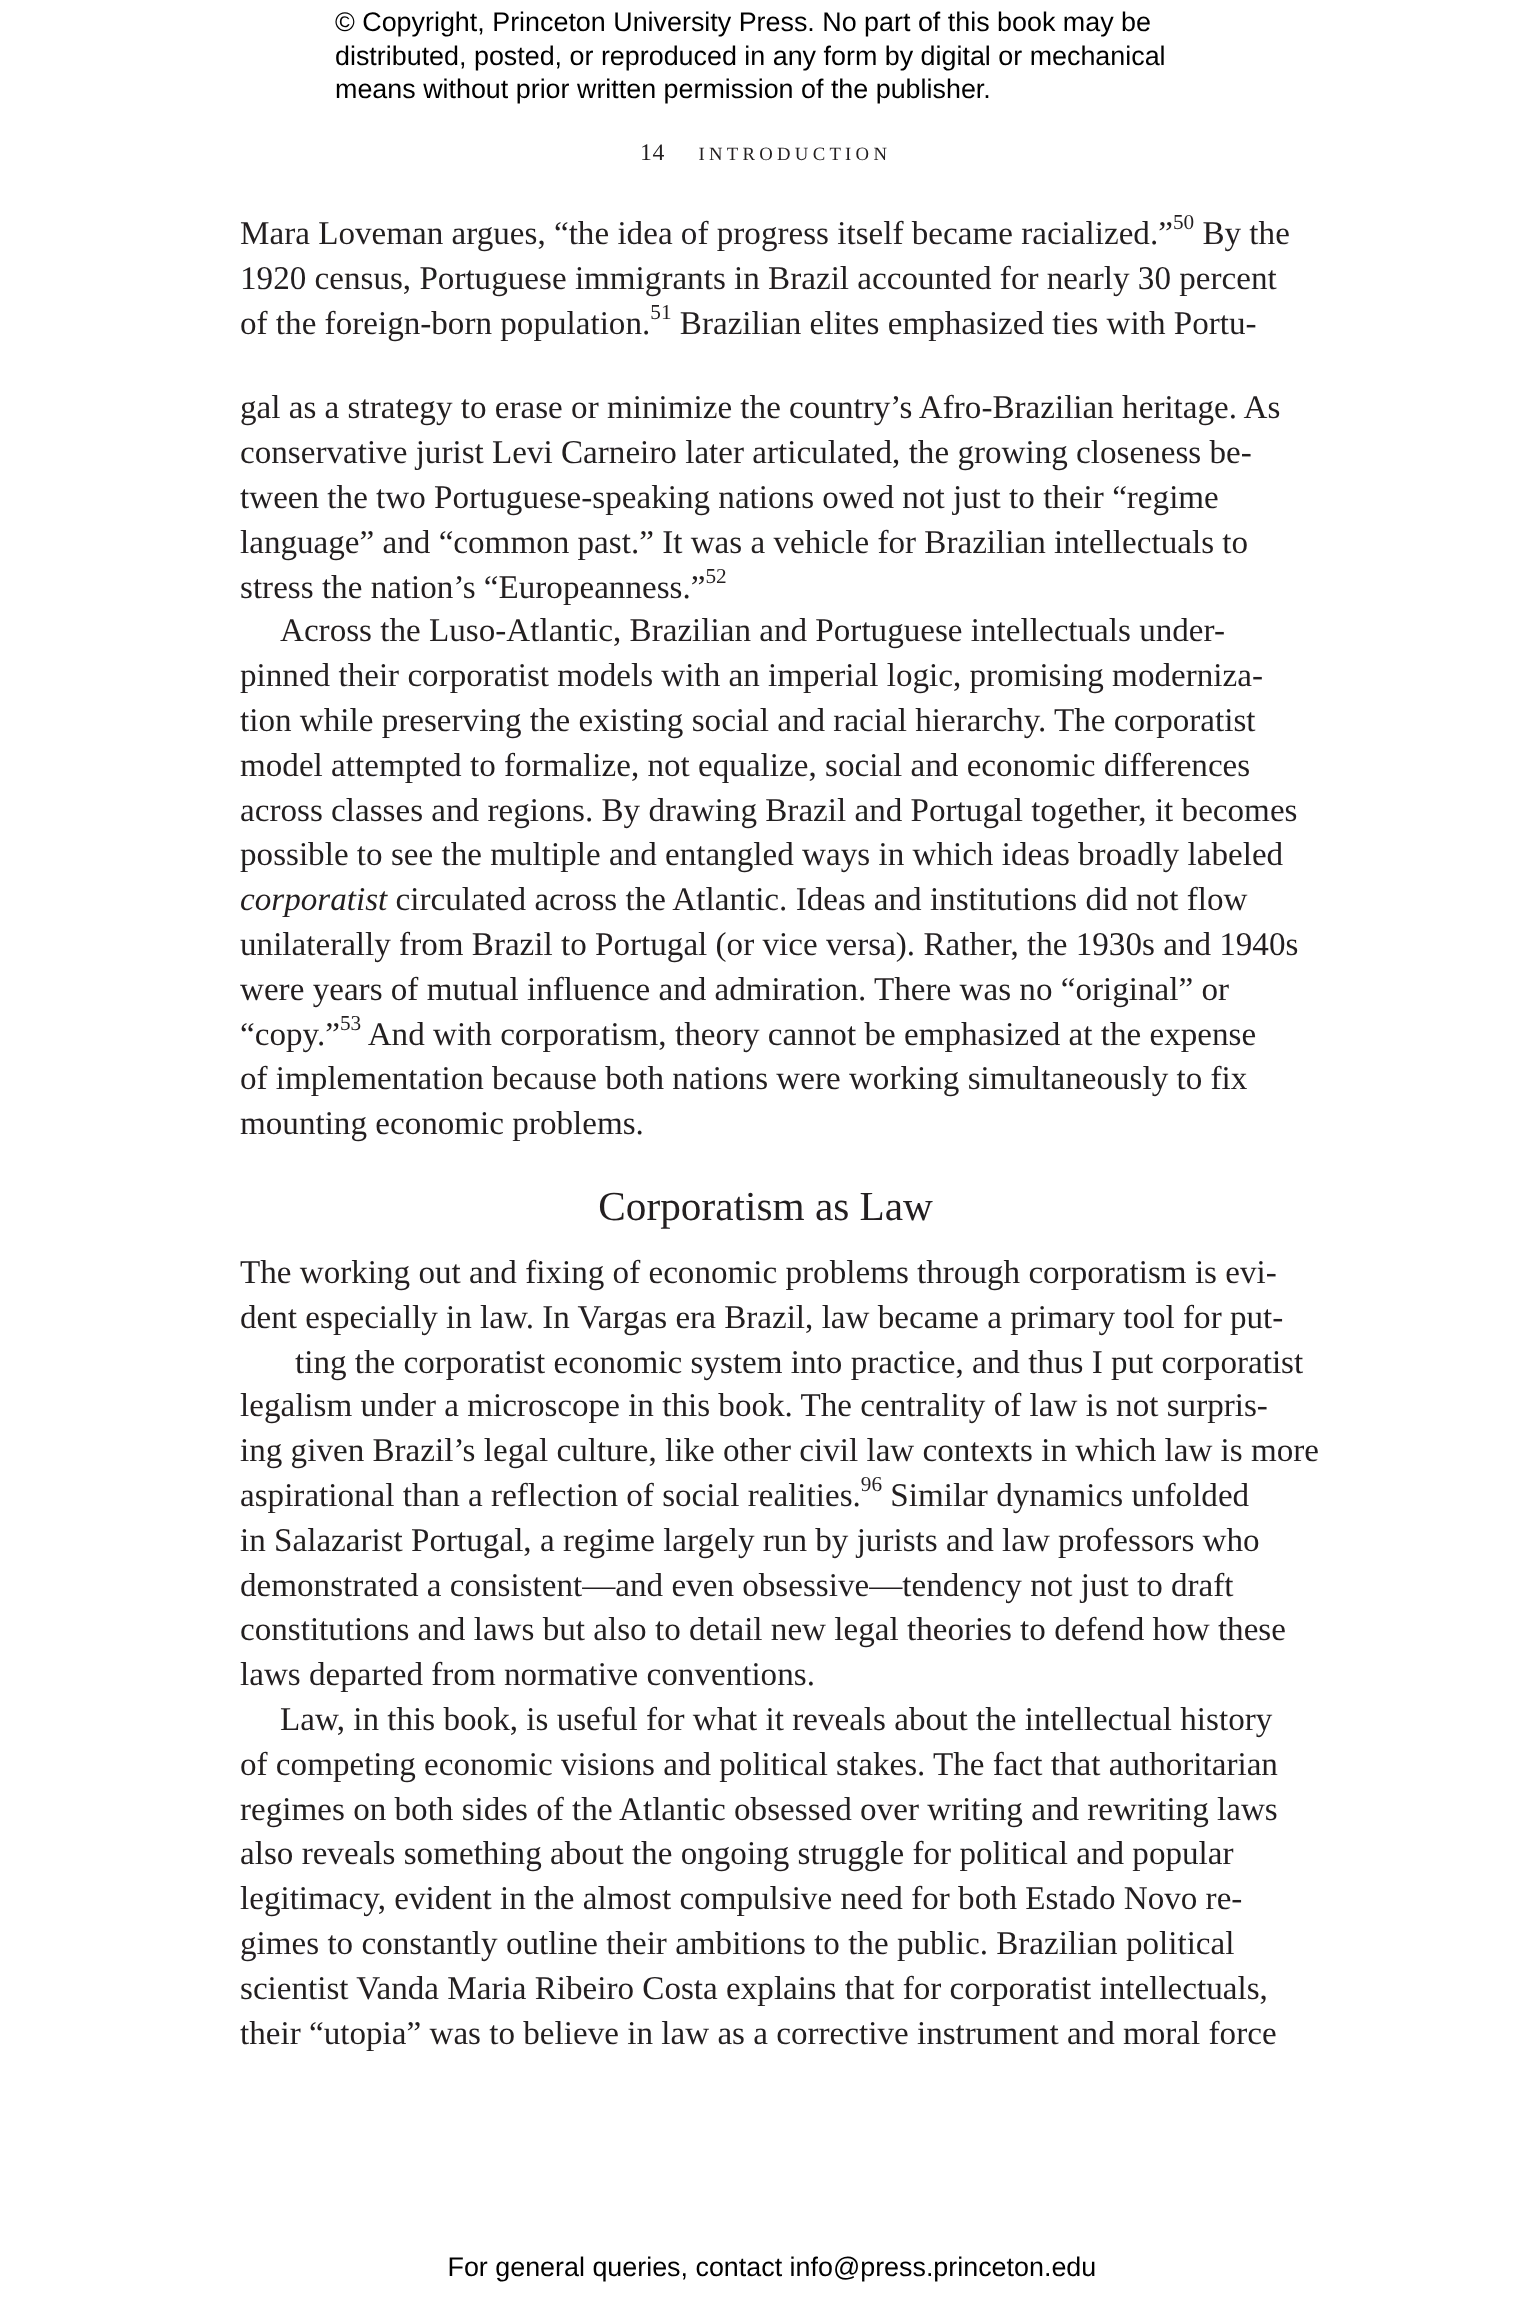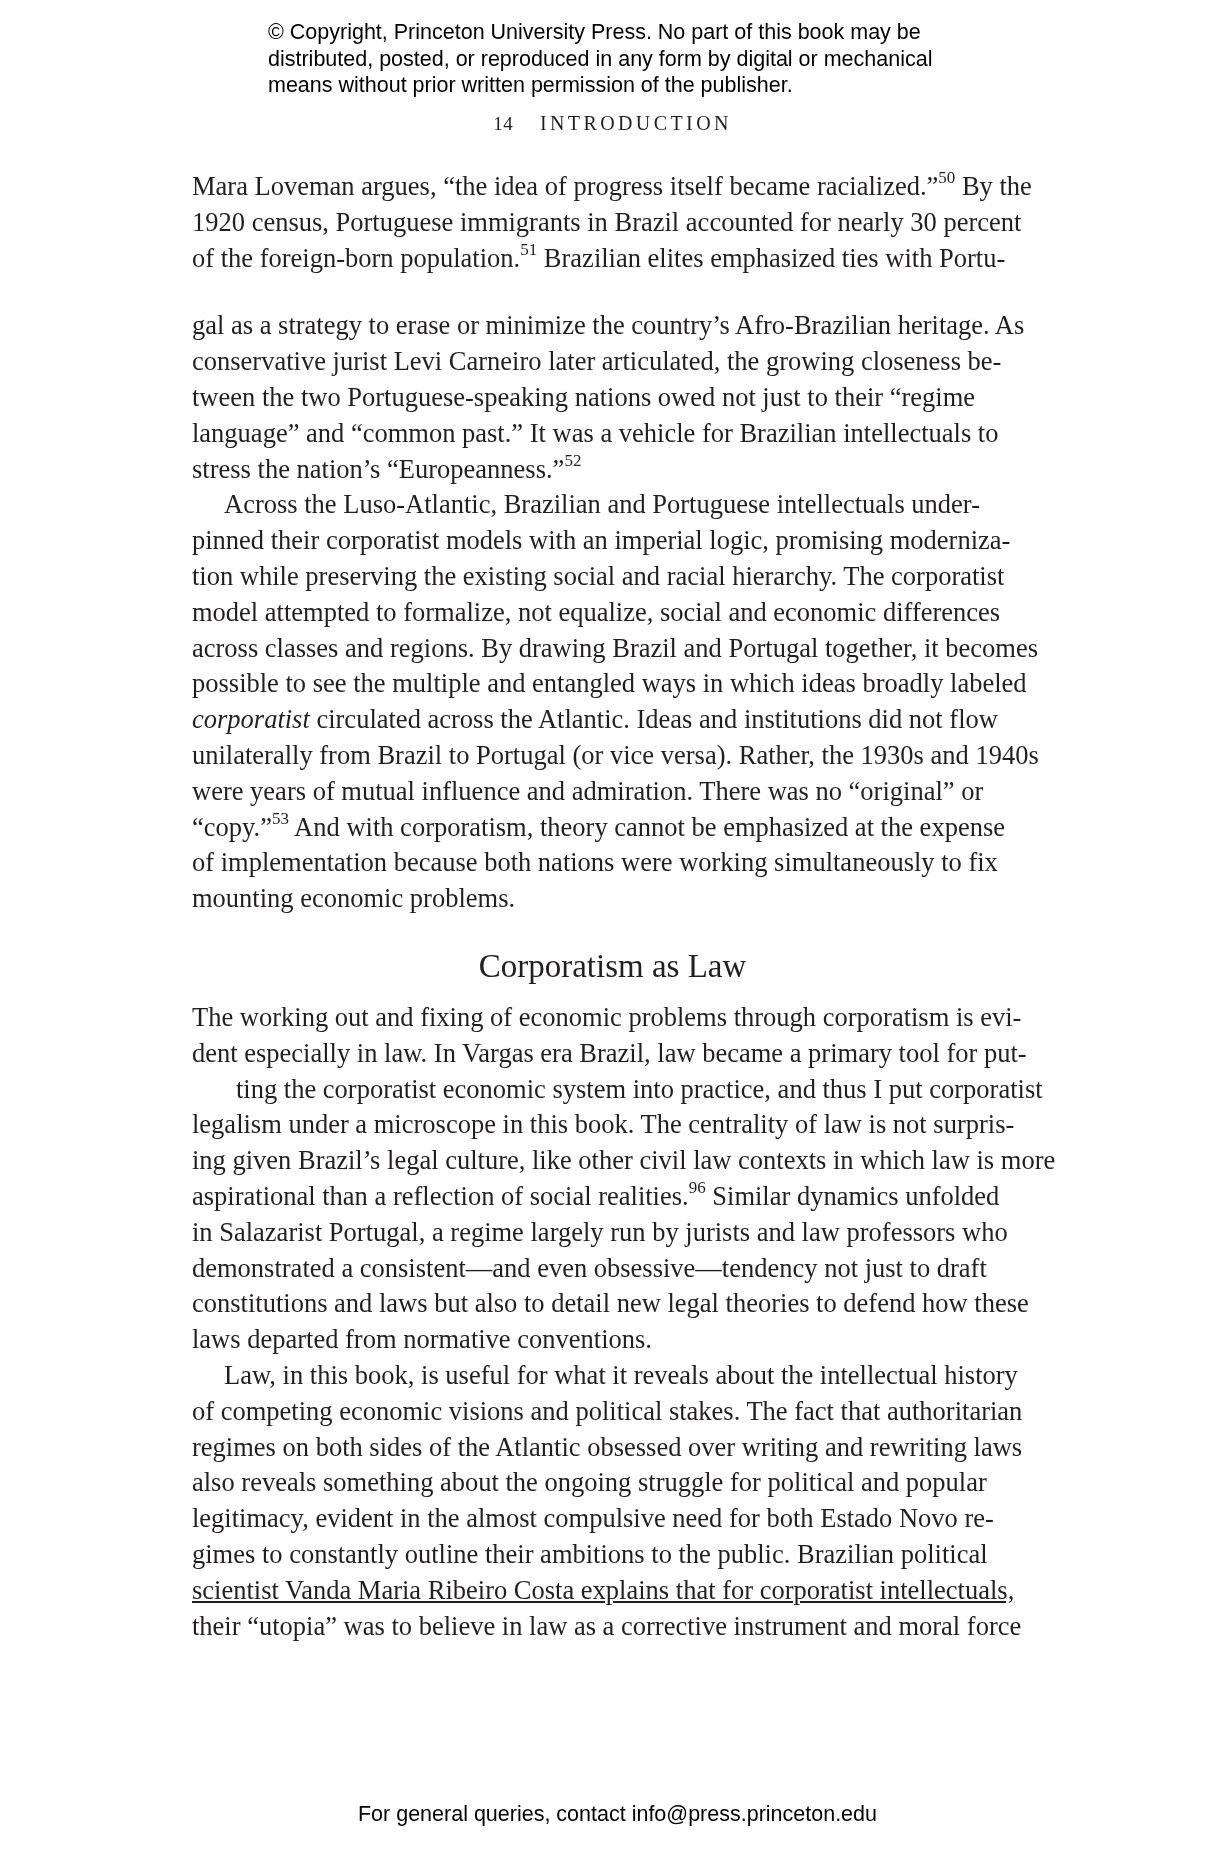--- a/index.html
+++ b/index.html
@@ -1,27 +1,27 @@
 <!DOCTYPE html>
 <html><head>
 <meta charset="utf-8">
 <style>
   html, body { margin: 0; padding: 0; background: #ffffff; }
   body { width: 1225px; height: 1850px; position: relative; overflow: hidden; color: #231f20; }
   .copyright {
-    position: absolute; left: 268px; top: 19px; width: 720px;
+    position: absolute; left: 268px; top: 5px; width: 720px;
     font-family: "Liberation Sans", sans-serif; font-size: 21.5px; line-height: 26.5px; color: #000;
   }
   .copyright div { white-space: nowrap; }
   .running-head {
     position: absolute; left: 0; top: 112px; width: 1225px; text-align: center;
     font-family: "Liberation Serif", serif; font-size: 19px; color: #231f20;
   }
   .running-head .pg { letter-spacing: 0.5px; margin-right: 22px; }
-  .running-head .sect { font-size: 20px; letter-spacing: 3.4px; }
+  .running-head .sect { font-size: 15px; letter-spacing: 3.4px; }
   .body-text {
     position: absolute; left: 192px; width: 870px;
     font-family: "Liberation Serif", serif; font-size: 26.5px; color: #231f20;
   }
   .line {
     height: 35.8px; line-height: 35.8px; white-space: nowrap;
     text-align: justify; text-align-last: justify; overflow: visible;
   }
   .line.last { text-align-last: left; }
   .line.indent { padding-left: 32px; }
@@ -92,18 +92,18 @@
       <div class="line" style="text-align: left; text-align-last: left;"><span>constitutions and laws but also to detail new legal theories to defend how these</span></div>
       <div class="line last"><span>laws departed from normative conventions.</span></div>
     </div>
     <div>
       <div class="line indent" style="text-align: center; text-align-last: left;"><span>Law, in this book, is useful for what it reveals about the intellectual history</span></div>
       <div class="line" style="text-align: left; text-align-last: left;"><span>of competing economic visions and political stakes. The fact that authoritarian</span></div>
       <div class="line" style="text-align: left; text-align-last: left;"><span>regimes on both sides of the Atlantic obsessed over writing and rewriting laws</span></div>
       <div class="line" style="text-align: left; text-align-last: left;"><span>also reveals something about the ongoing struggle for political and popular</span></div>
       <div class="line" style="text-align: left; text-align-last: left;"><span>legitimacy, evident in the almost compulsive need for both Estado Novo re-</span></div>
       <div class="line" style="text-align: left; text-align-last: left;"><span>gimes to constantly outline their ambitions to the public. Brazilian political</span></div>
-      <div class="line" style="text-align: center; text-align-last: left; text-decoration: underline;"><span>scientist Vanda Maria Ribeiro Costa explains that for corporatist intellectuals,</span></div>
+      <div class="line" style="text-align: center; text-align-last: left;"><span>scientist Vanda Maria Ribeiro Costa explains that for corporatist intellectuals,</span></div>
       <div class="line last"><span>their “utopia” was to believe in law as a corrective instrument and moral force</span></div>
     </div>
   </div>
 
 <div class="footer">For general queries, contact info@press.princeton.edu</div>
 
 </body></html>

